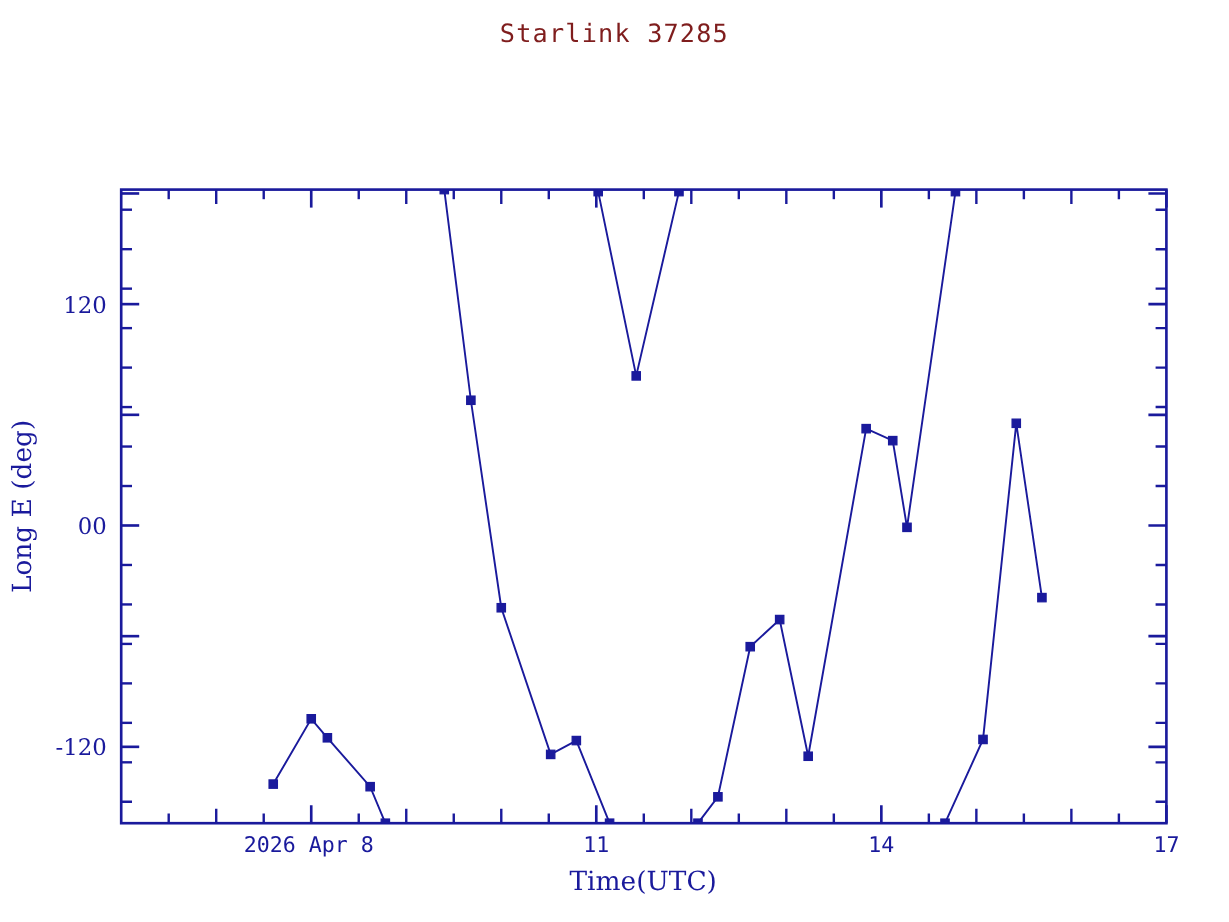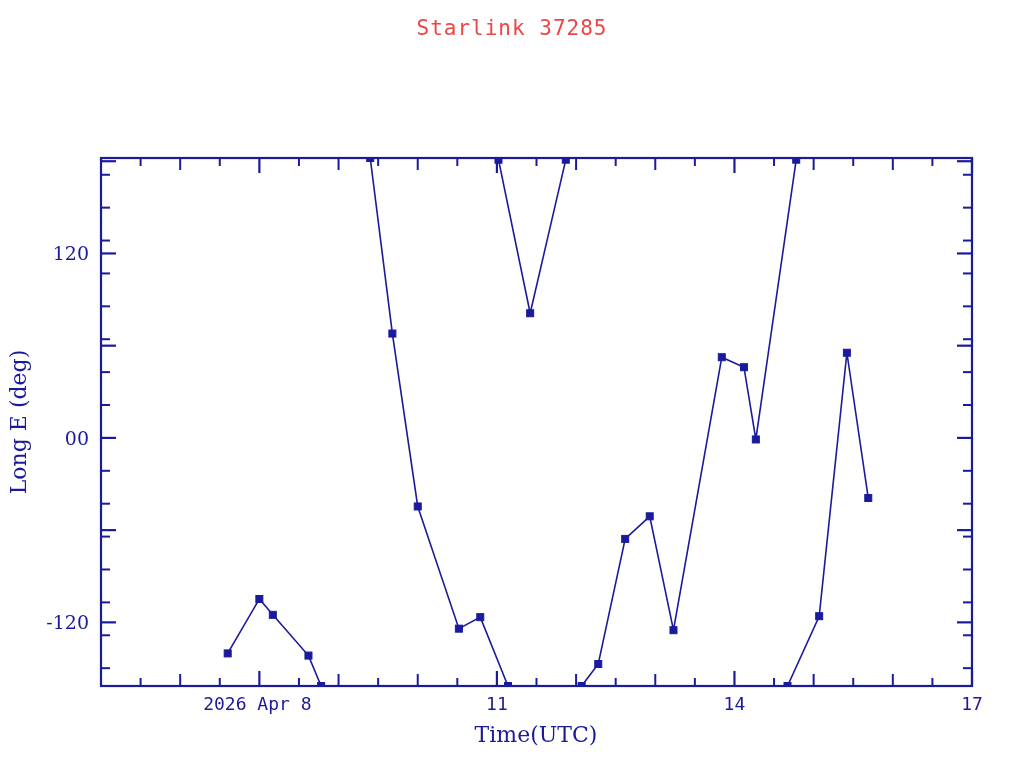--- a/index.html
+++ b/index.html
@@ -19,21 +19,21 @@
     width: 1024px;
     height: 768px;
     background: #ffffff;
   }
   #chart-title {
     position: absolute;
     left: 0;
     top: 16px;
     width: 1024px;
     text-align: center;
-    color: #ef4444;
+    color: #7f1d1d;
     font-family: "DejaVu Sans Mono", "Liberation Mono", monospace;
     font-size: 21px;
     letter-spacing: 1px;
     white-space: pre;
   }
   #plot-svg {
     position: absolute;
     left: 0;
     top: 0;
   }

